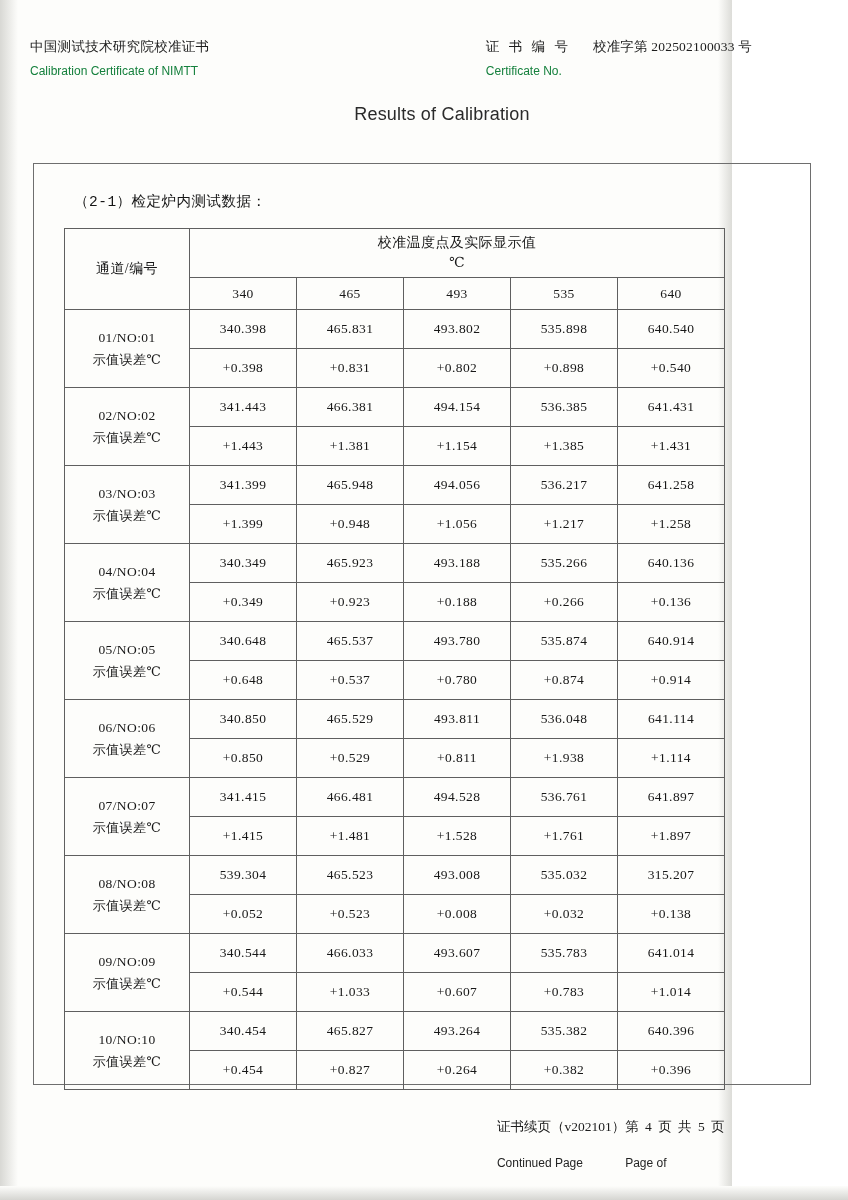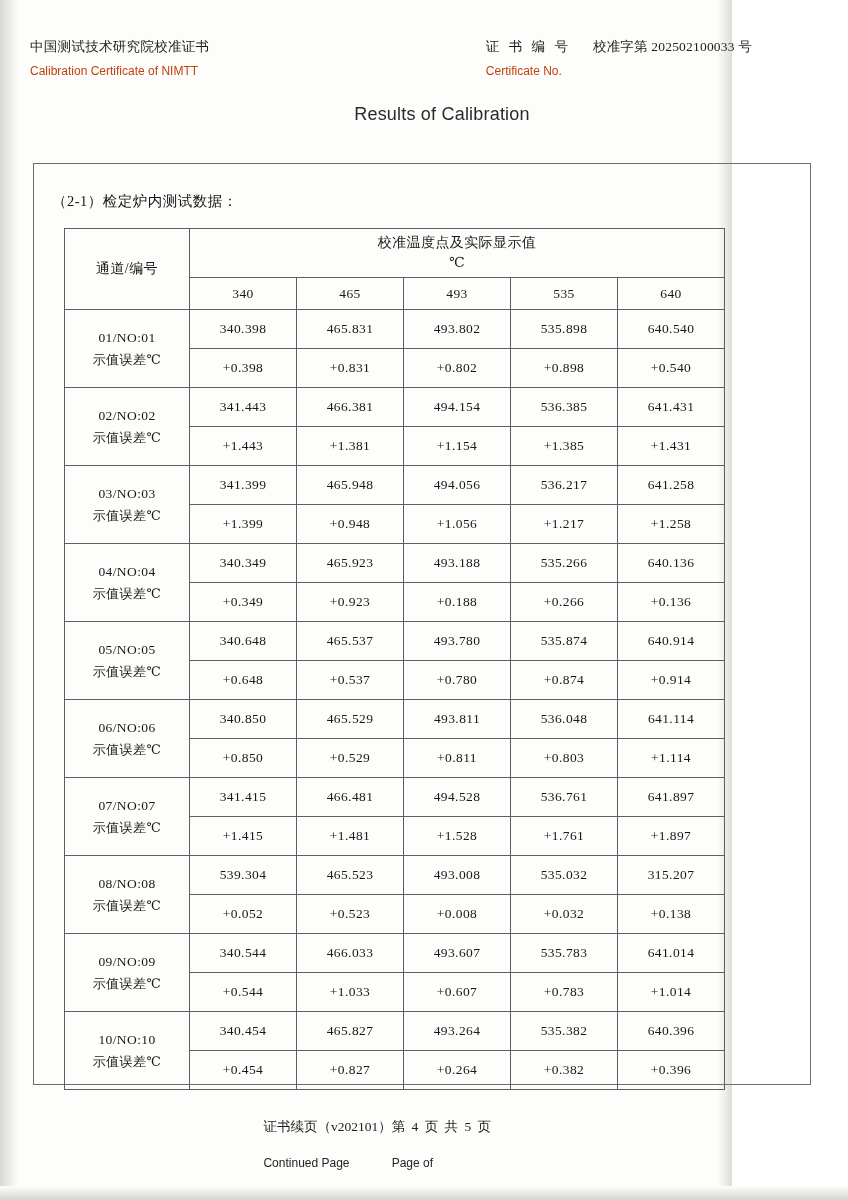--- a/index.html
+++ b/index.html
@@ -47,21 +47,21 @@
   }
   .header-left .cn, .header-right .cn {
     font-size: 13.5px;
     letter-spacing: 0.3px;
     color: #1d1d1d;
     white-space: nowrap;
   }
   .header-left .en, .header-right .en {
     font-family: "Liberation Sans", sans-serif;
     font-size: 12px;
-    color: #c2410c;
+    color: #15803d;
     margin-top: 8px;
     white-space: nowrap;
   }
   .header-right {
     text-align: left;
     padding-right: 66px;
   }
   .header-right .cn span.label {
     letter-spacing: 3px;
   }
@@ -98,24 +98,25 @@
     position: absolute;
     left: 33px; top: 163px;
     width: 776px;
     height: 920px;
     border: 1px solid #6e6e6e;
     background: transparent;
   }
 
   .section-label {
     position: absolute;
-    left: 52px; top: 192px;
+    left: 74px; top: 192px;
     font-size: 14.5px;
     letter-spacing: 0.5px;
     color: #151515;
+    font-family: Liberation Mono, monospace;
   }
 
   
   .data-table {
     position: absolute;
     left: 64px; top: 228px;
     width: 660px;
     border-collapse: collapse;
     table-layout: fixed;
   }
@@ -162,21 +163,21 @@
 
   .ch-cell .line1 { display: block; }
   .ch-cell .line2 { display: block; font-size: 13px; }
 
   
   .footer {
     position: absolute;
     left: 30px; top: 1118px;
     width: 788px;
     display: flex;
-    justify-content: center;
+    justify-content: flex-end;
   }
   .footer .cn {
     font-size: 13.5px;
     color: #1d1d1d;
     white-space: nowrap;
   }
   .footer .en {
     font-family: Liberation Sans, sans-serif;
     font-size: 12px;
     color: #242424;
@@ -346,21 +347,21 @@
         <td class="val">340.850</td>
         <td class="val">465.529</td>
         <td class="val">493.811</td>
         <td class="val">536.048</td>
         <td class="val">641.114</td>
       </tr>
       <tr>
         <td class="err">+0.850</td>
         <td class="err">+0.529</td>
         <td class="err">+0.811</td>
-        <td class="err">+0.803</td>
+        <td class="err">+1.938</td>
         <td class="err">+1.114</td>
       </tr>
 
       <tr>
         <td class="ch-cell" rowspan="2">
           <span class="line1">07/NO:07</span>
           <span class="line2">示值误差℃</span>
         </td>
         <td class="val">341.415</td>
         <td class="val">466.481</td>

